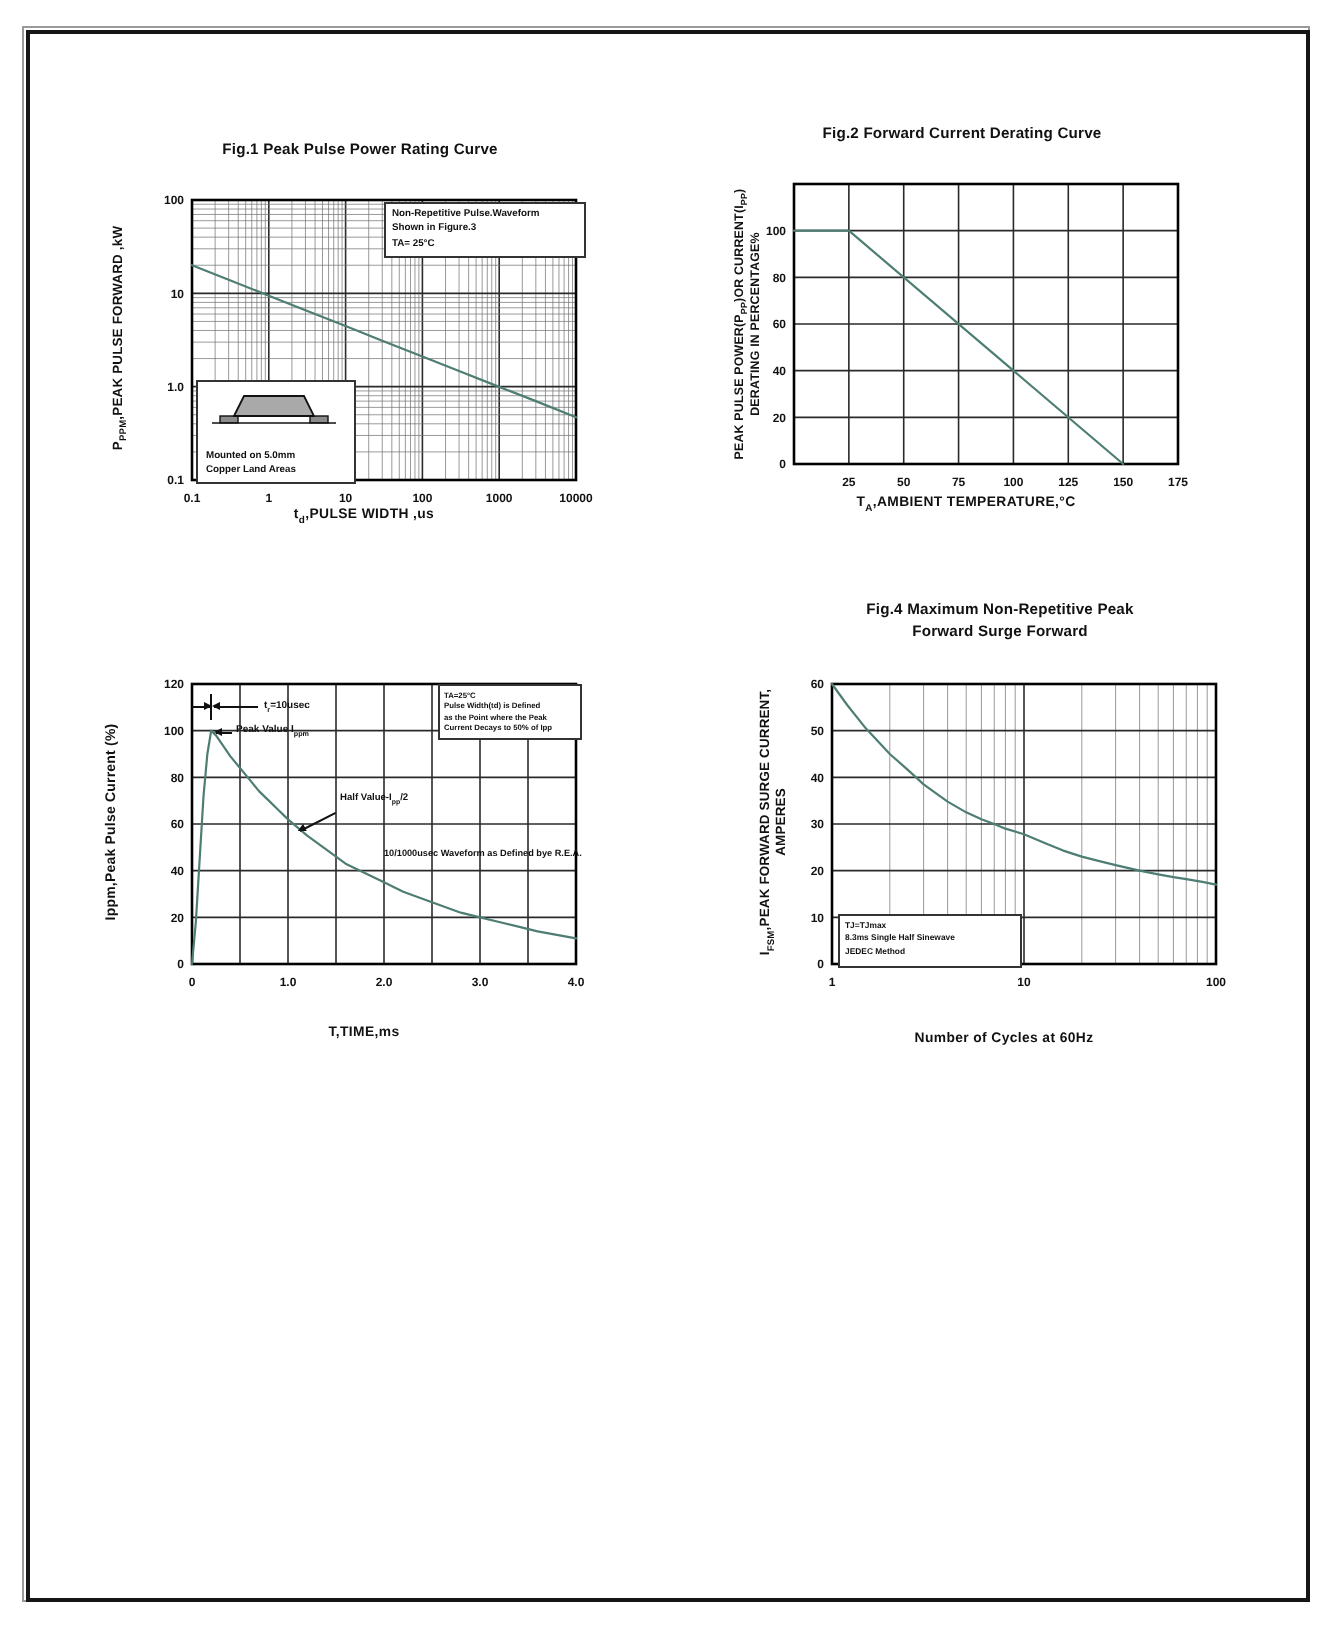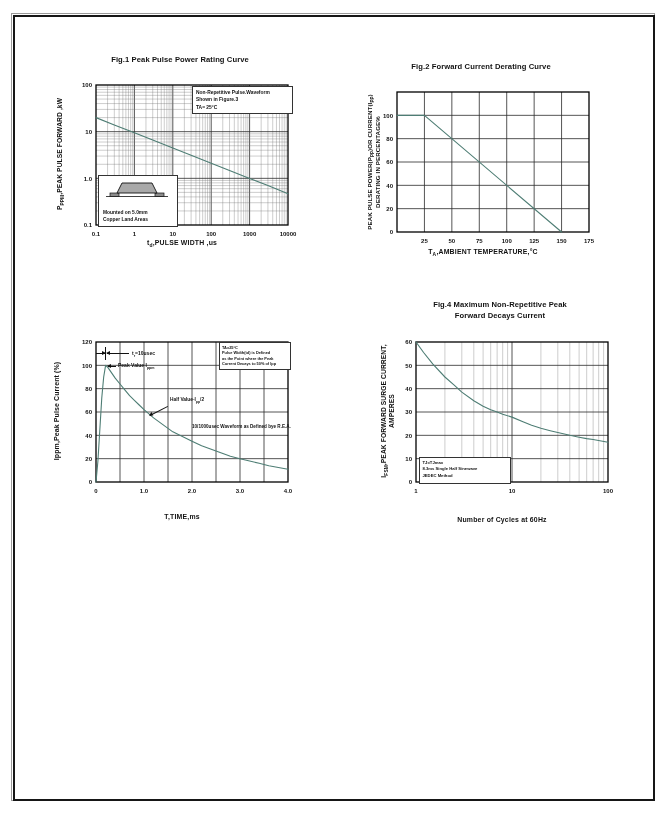--- a/index.html
+++ b/index.html
@@ -4,21 +4,21 @@
 <style>
   html,body{margin:0;padding:0;}
   body{
     width:666px;height:814px;position:relative;background:#ffffff;
     font-family:"Liberation Sans", sans-serif;color:#111;
     -webkit-font-smoothing:antialiased;
   }
   .frame-outer{position:absolute;left:11px;top:13px;width:642px;height:786px;border:1px solid #9a9a9a;}
   .frame-inner{position:absolute;left:13px;top:15px;width:638px;height:782px;border:2px solid #161616;background:#fff;}
   .fig{position:absolute;width:280px;height:240px;}
-  #fig1{left:40px;top:48px;}
+  #fig1{left:40px;top:63px;}
   #fig2{left:341px;top:55px;}
   #fig3{left:40px;top:297px;}
   #fig4{left:360px;top:297px;}
   .fig-title{position:absolute;left:0;width:280px;text-align:center;font-size:7.6px;font-weight:bold;line-height:1.45;letter-spacing:.1px;}
   #fig1 .fig-title,#fig2 .fig-title{top:6px;}
   #fig3 .fig-title{top:12px;}
   #fig4 .fig-title{top:2px;}
   svg.chart{position:absolute;left:26px;font-family:inherit;}
   #fig1 svg.chart,#fig2 svg.chart{top:31px;}
   #fig3 svg.chart,#fig4 svg.chart{top:39px;}
@@ -244,21 +244,21 @@
 
   <div class="annline arrL" style="left:110px;top:118px;width:20px;transform:rotate(-27deg);transform-origin:left center;"></div>
   <div class="anntext" style="left:130px;top:100px;font-size:4.8px;"><span>Half  Value-I</span><sub>pp</sub><span>/2</span></div>
 
   <div class="anntext" style="left:152px;top:127px;font-size:4.6px;">10/1000usec  Waveform as Defined bye R.E.A.</div>
 </div>
 
 <div class="fig" id="fig4">
   <div class="fig-title">
     <div>Fig.4  Maximum Non-Repetitive Peak</div>
-    <div>Forward Decays Current</div>
+    <div>Forward Surge Forward</div>
   </div>
   <svg class="chart" width="232" height="166" viewBox="0 0 232 166">
       <rect x="30" y="6" width="192" height="140" fill="#fff"></rect>
       <line x1="58.89887958374219" y1="6" x2="58.89887958374219" y2="146" stroke="#6e6e6e" stroke-width="0.35"></line>
       <line x1="75.8036404530876" y1="6" x2="75.8036404530876" y2="146" stroke="#6e6e6e" stroke-width="0.35"></line>
       <line x1="87.79775916748439" y1="6" x2="87.79775916748439" y2="146" stroke="#6e6e6e" stroke-width="0.35"></line>
       <line x1="97.10112041625781" y1="6" x2="97.10112041625781" y2="146" stroke="#6e6e6e" stroke-width="0.35"></line>
       <line x1="104.70252003682978" y1="6" x2="104.70252003682978" y2="146" stroke="#6e6e6e" stroke-width="0.35"></line>
       <line x1="111.12941184136865" y1="6" x2="111.12941184136865" y2="146" stroke="#6e6e6e" stroke-width="0.35"></line>
       <line x1="116.69663875122657" y1="6" x2="116.69663875122657" y2="146" stroke="#6e6e6e" stroke-width="0.35"></line>

